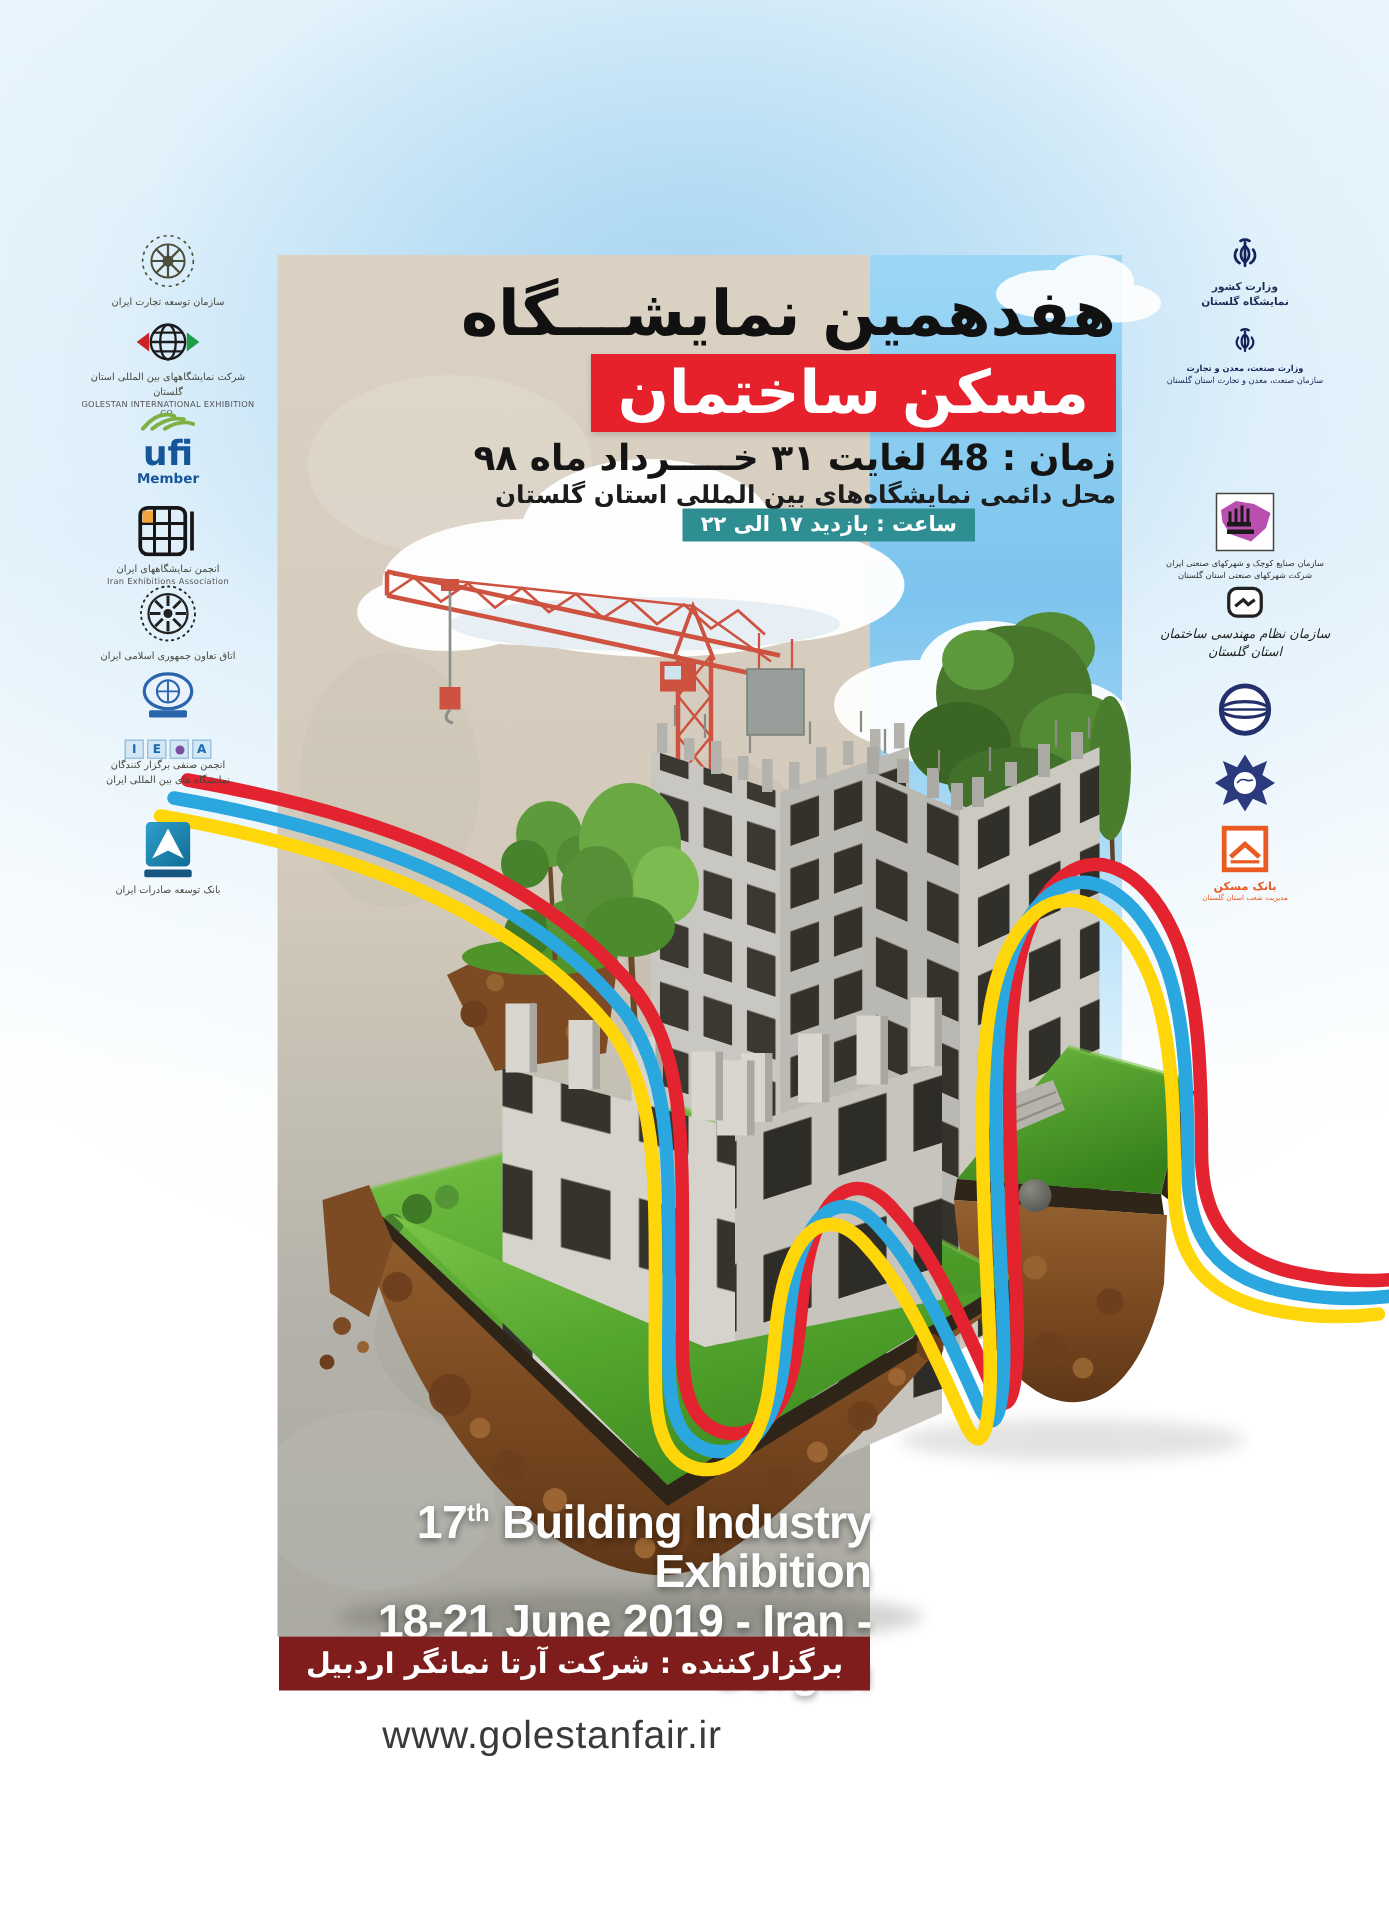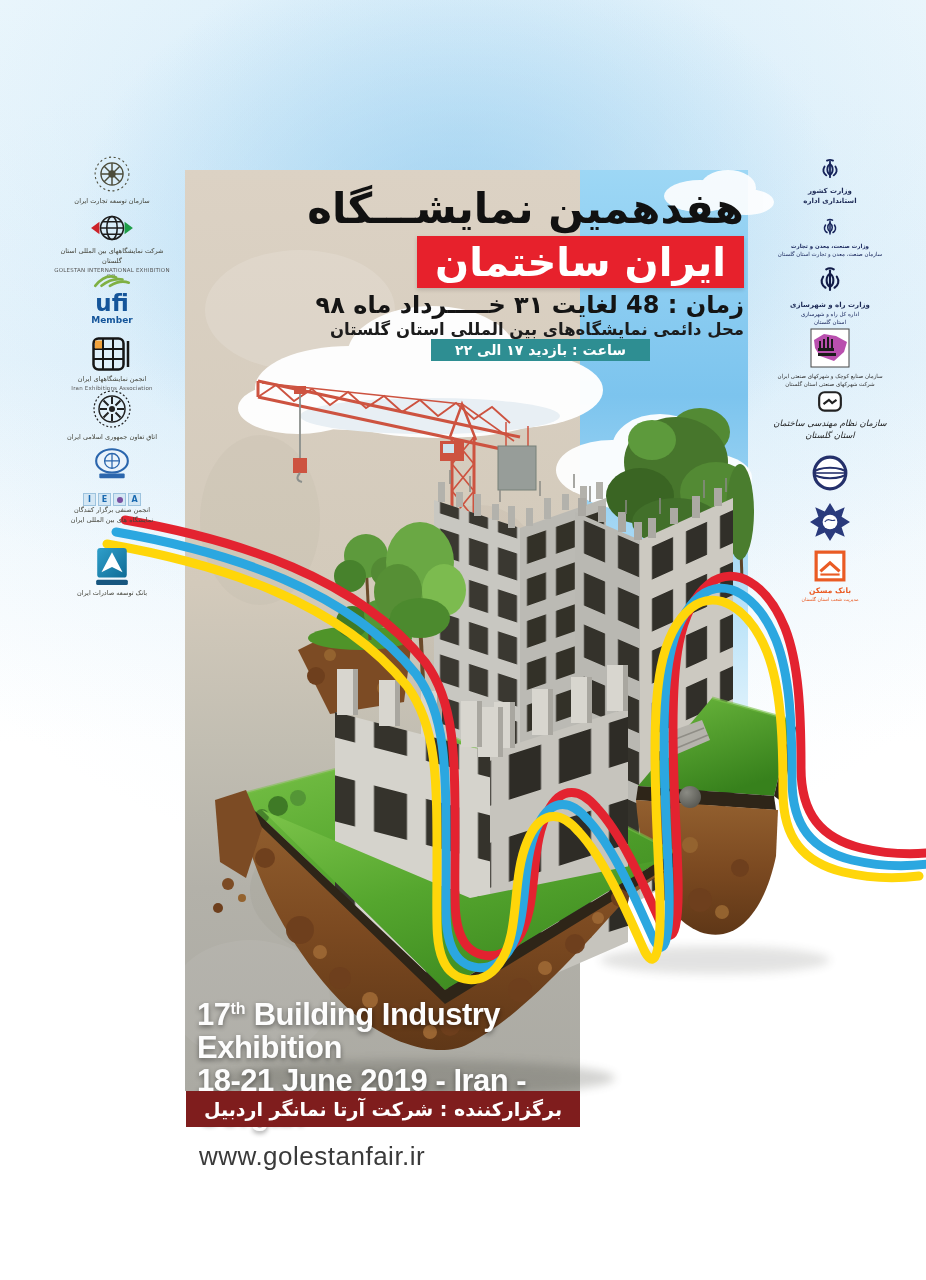--- a/index.html
+++ b/index.html
@@ -16,30 +16,30 @@
       linear-gradient(180deg,#f3fafd 0%,#ecf6fc 28%,#ffffff 58%);}
   .art{position:absolute;left:0;top:0;width:926px;height:1280px;}
   
   .fa{direction:rtl;}
   .title-fa{position:absolute;right:182px;top:184px;font-size:42px;font-weight:700;color:#111;white-space:nowrap;text-align:center;}
   .red-banner{position:absolute;right:182px;top:236px;height:52px;line-height:52px;padding:0 18px;
     background:#e7212c;color:#fff;font-size:40px;font-weight:700;white-space:nowrap;box-shadow:0 2px 4px rgba(0,0,0,.15);}
   .date-fa{position:absolute;right:182px;top:291px;font-size:24px;font-weight:700;color:#141414;white-space:nowrap;}
   .venue-fa{position:absolute;right:182px;top:320px;font-size:16.5px;font-weight:600;color:#1c1c1c;white-space:nowrap;}
   .hours-badge{position:absolute;right:276px;top:339px;background:#2e8e92;color:#fff;
-    font-size:14px;font-weight:700;padding:3px 24px;white-space:nowrap;margin-left:46px;}
-  .en-block{position:absolute;left:185px;top:998px;width:396px;text-align:left;color:#fdfdfd;
+    font-size:14px;font-weight:700;padding:3px 12px;white-space:nowrap;margin-left:46px;}
+  .en-block{position:absolute;left:185px;top:998px;width:396px;text-align:right;color:#fdfdfd;
     font-family:"Liberation Sans",sans-serif;font-weight:700;letter-spacing:-.5px;line-height:1.07;
-    text-shadow:0 2px 5px rgba(0,0,0,.45);padding-left:12px;}
+    text-shadow:0 2px 5px rgba(0,0,0,.45);}
   .en-block .l1{font-size:31px;} .en-block .l2{font-size:31px;}
   .en-block sup{font-size:16px;vertical-align:11px;letter-spacing:0;}
   .org-wrap{position:absolute;left:185px;top:1091px;width:396px;text-align:center;}
   .org-band{display:inline-block;background:#7f1d1d;color:#fff;font-size:19px;font-weight:700;
     padding:7px 18px;direction:rtl;white-space:nowrap;}
-  .website{position:absolute;left:199px;top:1141px;width:396px;text-align:left;color:#3a3a3a;
+  .website{position:absolute;left:170px;top:1141px;width:396px;text-align:center;color:#3a3a3a;
     font-family:"Liberation Sans",sans-serif;font-size:26px;letter-spacing:.5px;}
   
   .logo-col{position:absolute;width:120px;}
   .logo-col .item{position:absolute;left:0;width:100%;text-align:center;}
   .lc-left{left:52px;top:155px;height:480px;}
   .lc-right{left:770px;top:158px;height:470px;}
   .cap{font-size:6.5px;color:#44443a;line-height:1.5;direction:rtl;}
   .cap-en{font-size:5.5px;color:#555;letter-spacing:.2px;}
   .cap-navy{font-size:7px;color:#1d2a56;font-weight:700;line-height:1.45;direction:rtl;}
   .cap-tiny{font-size:5.5px;color:#333;line-height:1.5;direction:rtl;}
@@ -445,50 +445,35 @@
         <g fill="none" stroke="#16235a" stroke-width="1.5" stroke-linecap="round">
           <path d="M10 3V16"></path>
             <path d="M10 5c-3 2-3 7 0 9"></path>
             <path d="M10 5c3 2 3 7 0 9"></path>
           <path d="M5.5 7c-2 3-1 6 1.5 7.5"></path>
             <path d="M14.5 7c2 3 1 6-1.5 7.5"></path>
             <path d="M7.5 2.2q2.5-1.4 5 0"></path>
         </g>
       </svg>
       <div class="cap-navy">وزارت کشور</div>
-      <div class="cap-navy">استانداری اداره</div>
+      <div class="cap-navy">نمایشگاه گلستان</div>
     </div>
     <div class="item" style="top:60px">
       <svg width="20" height="20" viewBox="0 0 20 20">
         <g fill="none" stroke="#16235a" stroke-width="1.5" stroke-linecap="round">
           <path d="M10 3V16"></path>
             <path d="M10 5c-3 2-3 7 0 9"></path>
             <path d="M10 5c3 2 3 7 0 9"></path>
           <path d="M5.5 7c-2 3-1 6 1.5 7.5"></path>
             <path d="M14.5 7c2 3 1 6-1.5 7.5"></path>
             <path d="M7.5 2.2q2.5-1.4 5 0"></path>
         </g>
       </svg>
       <div class="cap-tiny" style="font-weight:700;color:#16235a">وزارت صنعت، معدن و تجارت</div>
       <div class="cap-tiny" style="color:#16235a">سازمان صنعت، معدن و تجارت استان گلستان</div>
-    </div>
-    <div class="item" style="top:108px">
-      <svg width="30" height="30" viewBox="0 0 20 20">
-        <g fill="none" stroke="#111b47" stroke-width="1.4" stroke-linecap="round">
-          <path d="M10 3V16"></path>
-            <path d="M10 5c-3 2-3 7 0 9"></path>
-            <path d="M10 5c3 2 3 7 0 9"></path>
-          <path d="M5.5 7c-2 3-1 6 1.5 7.5"></path>
-            <path d="M14.5 7c2 3 1 6-1.5 7.5"></path>
-            <path d="M7.5 2.2q2.5-1.4 5 0"></path>
-        </g>
-      </svg>
-      <div class="cap-navy">وزارت راه و شهرسازی</div>
-      <div class="cap-tiny" style="color:#16235a">اداره کل راه و شهرسازی</div>
-      <div class="cap-tiny" style="color:#16235a">استان گلستان</div>
     </div>
     <div class="item" style="top:170px">
       <svg width="40" height="40" viewBox="0 0 40 40">
         <rect x="1" y="1" width="38" height="38" fill="#fff" stroke="#444"></rect>
         <path d="M4 12 L14 6 L26 8 L37 14 L34 24 L24 33 L10 28 L5 20 Z" fill="#b94fae"></path>
         <g fill="#1a1a1a">
           <rect x="8" y="20" width="16" height="3"></rect>
             <rect x="8" y="25" width="18" height="3"></rect>
           <rect x="9" y="13" width="2" height="9"></rect>
             <rect x="13" y="11" width="2" height="11"></rect>
@@ -526,21 +511,21 @@
         <rect x="2" y="2" width="26" height="26" fill="#fff" stroke="#ea5b24" stroke-width="3"></rect>
         <path d="M6 20 L15 12 L24 20" fill="none" stroke="#ea5b24" stroke-width="3"></path>
         <path d="M6 23H24" stroke="#ea5b24" stroke-width="2"></path>
       </svg>
       <div class="cap-orange">بانک مسکن</div>
       <div class="cap-orange-sub">مدیریت شعب استان گلستان</div>
     </div>
   </div>
 
   <div class="title-fa fa">هفدهمین نمایشـــگاه</div>
-  <div class="red-banner fa">ایران ساختمان</div>
+  <div class="red-banner fa">مسکن ساختمان</div>
   <div class="date-fa fa">زمان : 48 لغایت ۳۱ خـــــرداد ماه ۹۸</div>
   <div class="venue-fa fa">محل دائمی نمایشگاه‌های بین المللی استان گلستان</div>
   <div class="hours-badge fa">ساعت : بازدید ۱۷ الی ۲۲</div>
 
   <div class="en-block">
     <div class="l1">
       <span>17</span><sup>th</sup><span> Building Industry Exhibition</span>
     </div>
     <div class="l2">18-21 June 2019 - Iran - Gorgan</div>
   </div>

